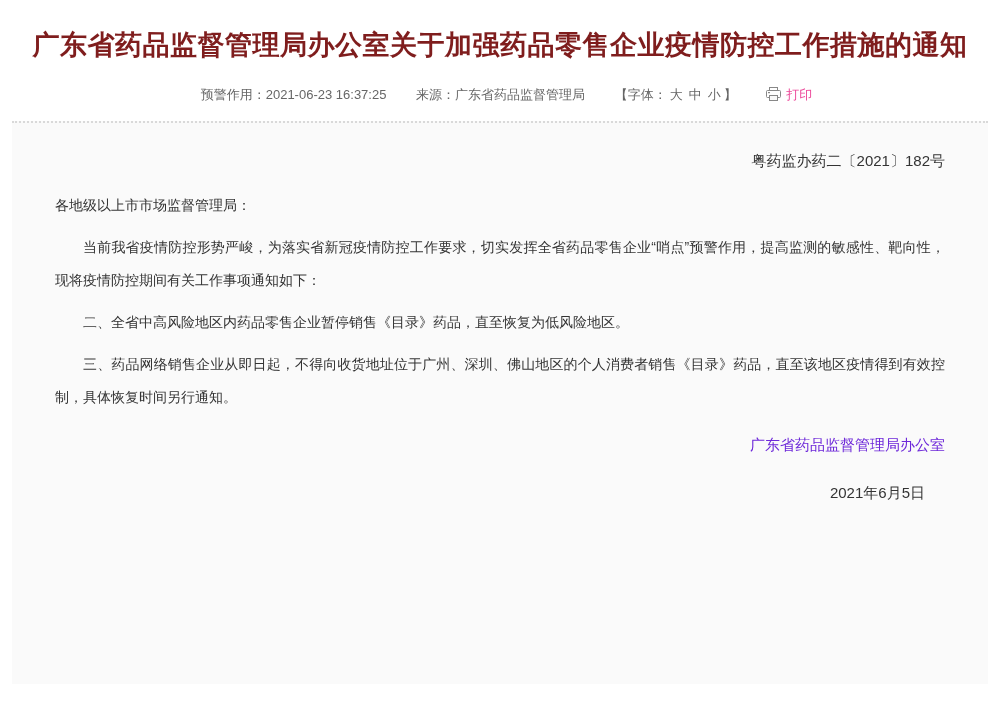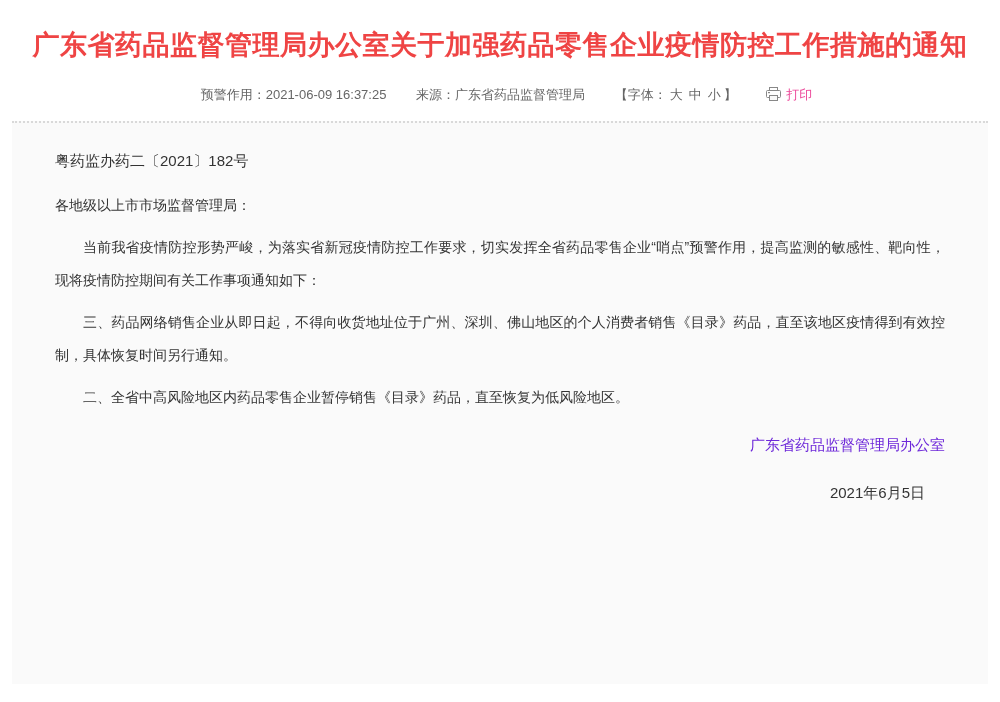--- a/index.html
+++ b/index.html
@@ -6,21 +6,21 @@
   html, body {
     margin: 0; padding: 0;
     width: 1000px; height: 702px;
     background: #ffffff;
     font-family: "Liberation Sans", "DejaVu Sans", sans-serif;
     overflow: hidden;
   }
   .page-title {
     margin: 28px 20px 0;
     text-align: center;
-    color: #ef4444;
+    color: #7f1d1d;
     font-size: 27px;
     font-weight: bold;
     line-height: 34px;
     letter-spacing: 0.5px;
   }
   .meta-bar {
     margin-top: 25px;
     text-align: center;
     color: #666666;
     font-size: 13px;
@@ -42,21 +42,21 @@
   .print-btn svg { vertical-align: -2px; margin-right: 5px; }
   .content-box {
     margin: 18px 12px 0;
     height: 563px;
     background: #fafafa;
     border-top: 2px dotted #d9d9d9;
     padding: 26px 43px 30px;
   }
   .doc-number {
     margin: 0 0 16px;
-    text-align: left;
+    text-align: right;
     font-size: 15px;
     color: #333333;
     line-height: 24px;
   }
   .para {
     margin: 9px 0 0;
     font-size: 14px;
     color: #333333;
     line-height: 33px;
     text-align: justify;
@@ -78,32 +78,32 @@
     line-height: 33px;
     padding-right: 20px;
   }
 </style>
 </head>
 <body>
 
 <h1 class="page-title">广东省药品监督管理局办公室关于加强药品零售企业疫情防控工作措施的通知</h1>
 
 <div class="meta-bar">
-  <span class="meta-group"><span>预警作用：</span><span>2021-06-09 16:37:25</span></span>
+  <span class="meta-group"><span>预警作用：</span><span>2021-06-23 16:37:25</span></span>
   <span class="meta-group"><span>来源：</span><span>广东省药品监督管理局</span></span>
   <span class="meta-group"><span>【字体：</span><span class="font-size-link">大</span><span class="font-size-link">中</span><span class="font-size-link">小</span><span>】</span></span>
   <span class="print-btn"><span><svg width="15" height="14" viewBox="0 0 15 14" fill="none">
         <rect x="3.5" y="0.5" width="8" height="3" stroke="#888888"></rect>
         <rect x="0.5" y="3.5" width="14" height="7" rx="1" stroke="#888888"></rect>
         <rect x="3.5" y="8.5" width="8" height="5" fill="#fafafa" stroke="#888888"></rect>
         <rect x="2" y="5" width="2" height="1.2" fill="#888888"></rect>
       </svg></span><span>打印</span></span>
 </div>
 
 <div class="content-box">
   <p class="doc-number">粤药监办药二〔2021〕182号</p>
   <p class="para salutation">各地级以上市市场监督管理局：</p>
   <p class="para indent">当前我省疫情防控形势严峻，为落实省新冠疫情防控工作要求，切实发挥全省药品零售企业“哨点”预警作用，提高监测的敏感性、靶向性，现将疫情防控期间有关工作事项通知如下：</p>
+  <p class="para indent">二、全省中高风险地区内药品零售企业暂停销售《目录》药品，直至恢复为低风险地区。</p>
   <p class="para indent">三、药品网络销售企业从即日起，不得向收货地址位于广州、深圳、佛山地区的个人消费者销售《目录》药品，直至该地区疫情得到有效控制，具体恢复时间另行通知。</p>
-  <p class="para indent">二、全省中高风险地区内药品零售企业暂停销售《目录》药品，直至恢复为低风险地区。</p>
   <p class="signature">广东省药品监督管理局办公室</p>
   <p class="sign-date">2021年6月5日</p>
 </div>
 
 </body></html>

